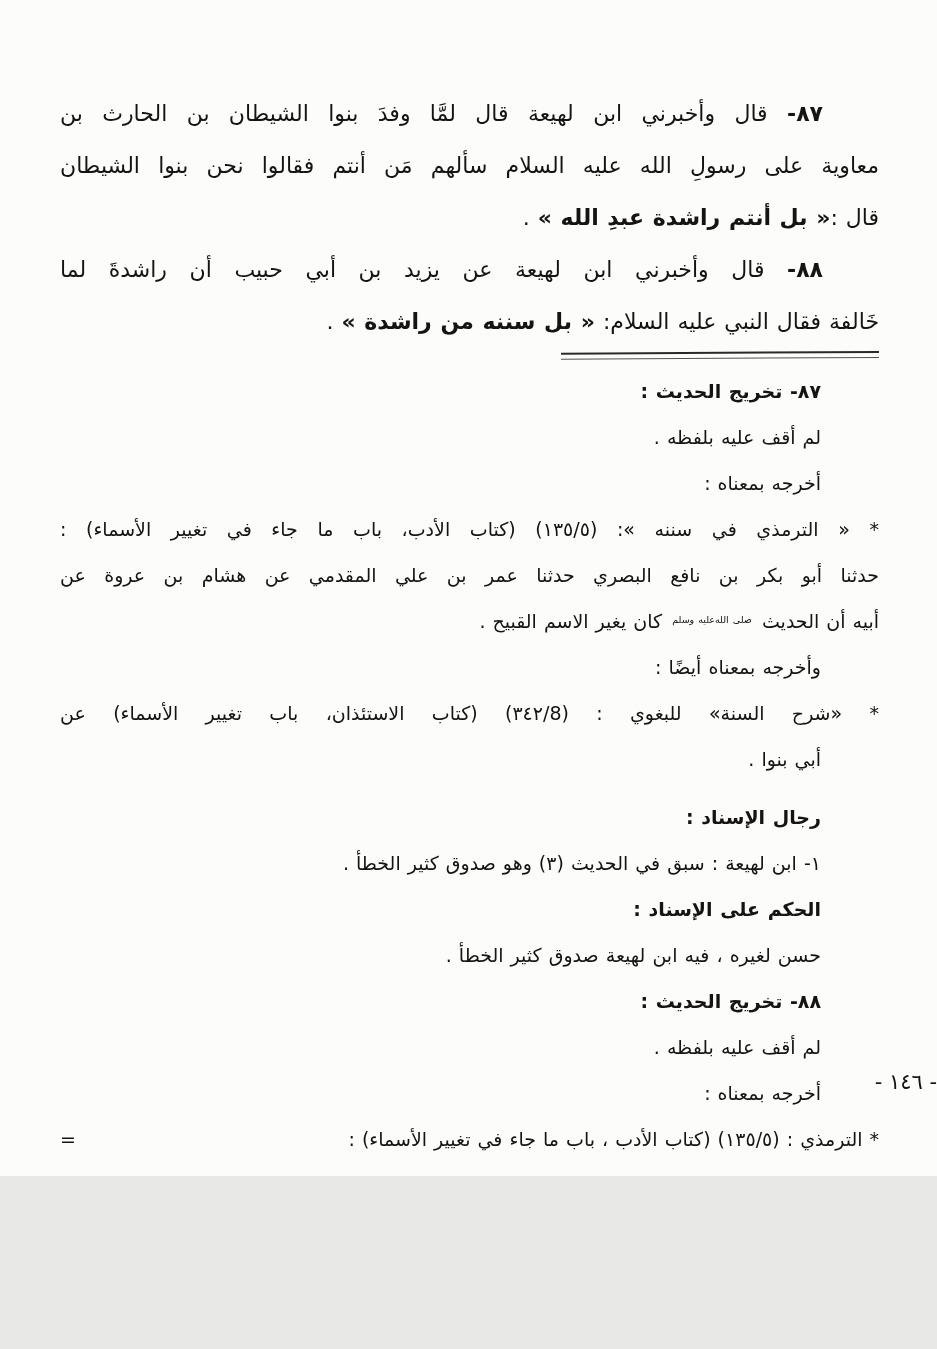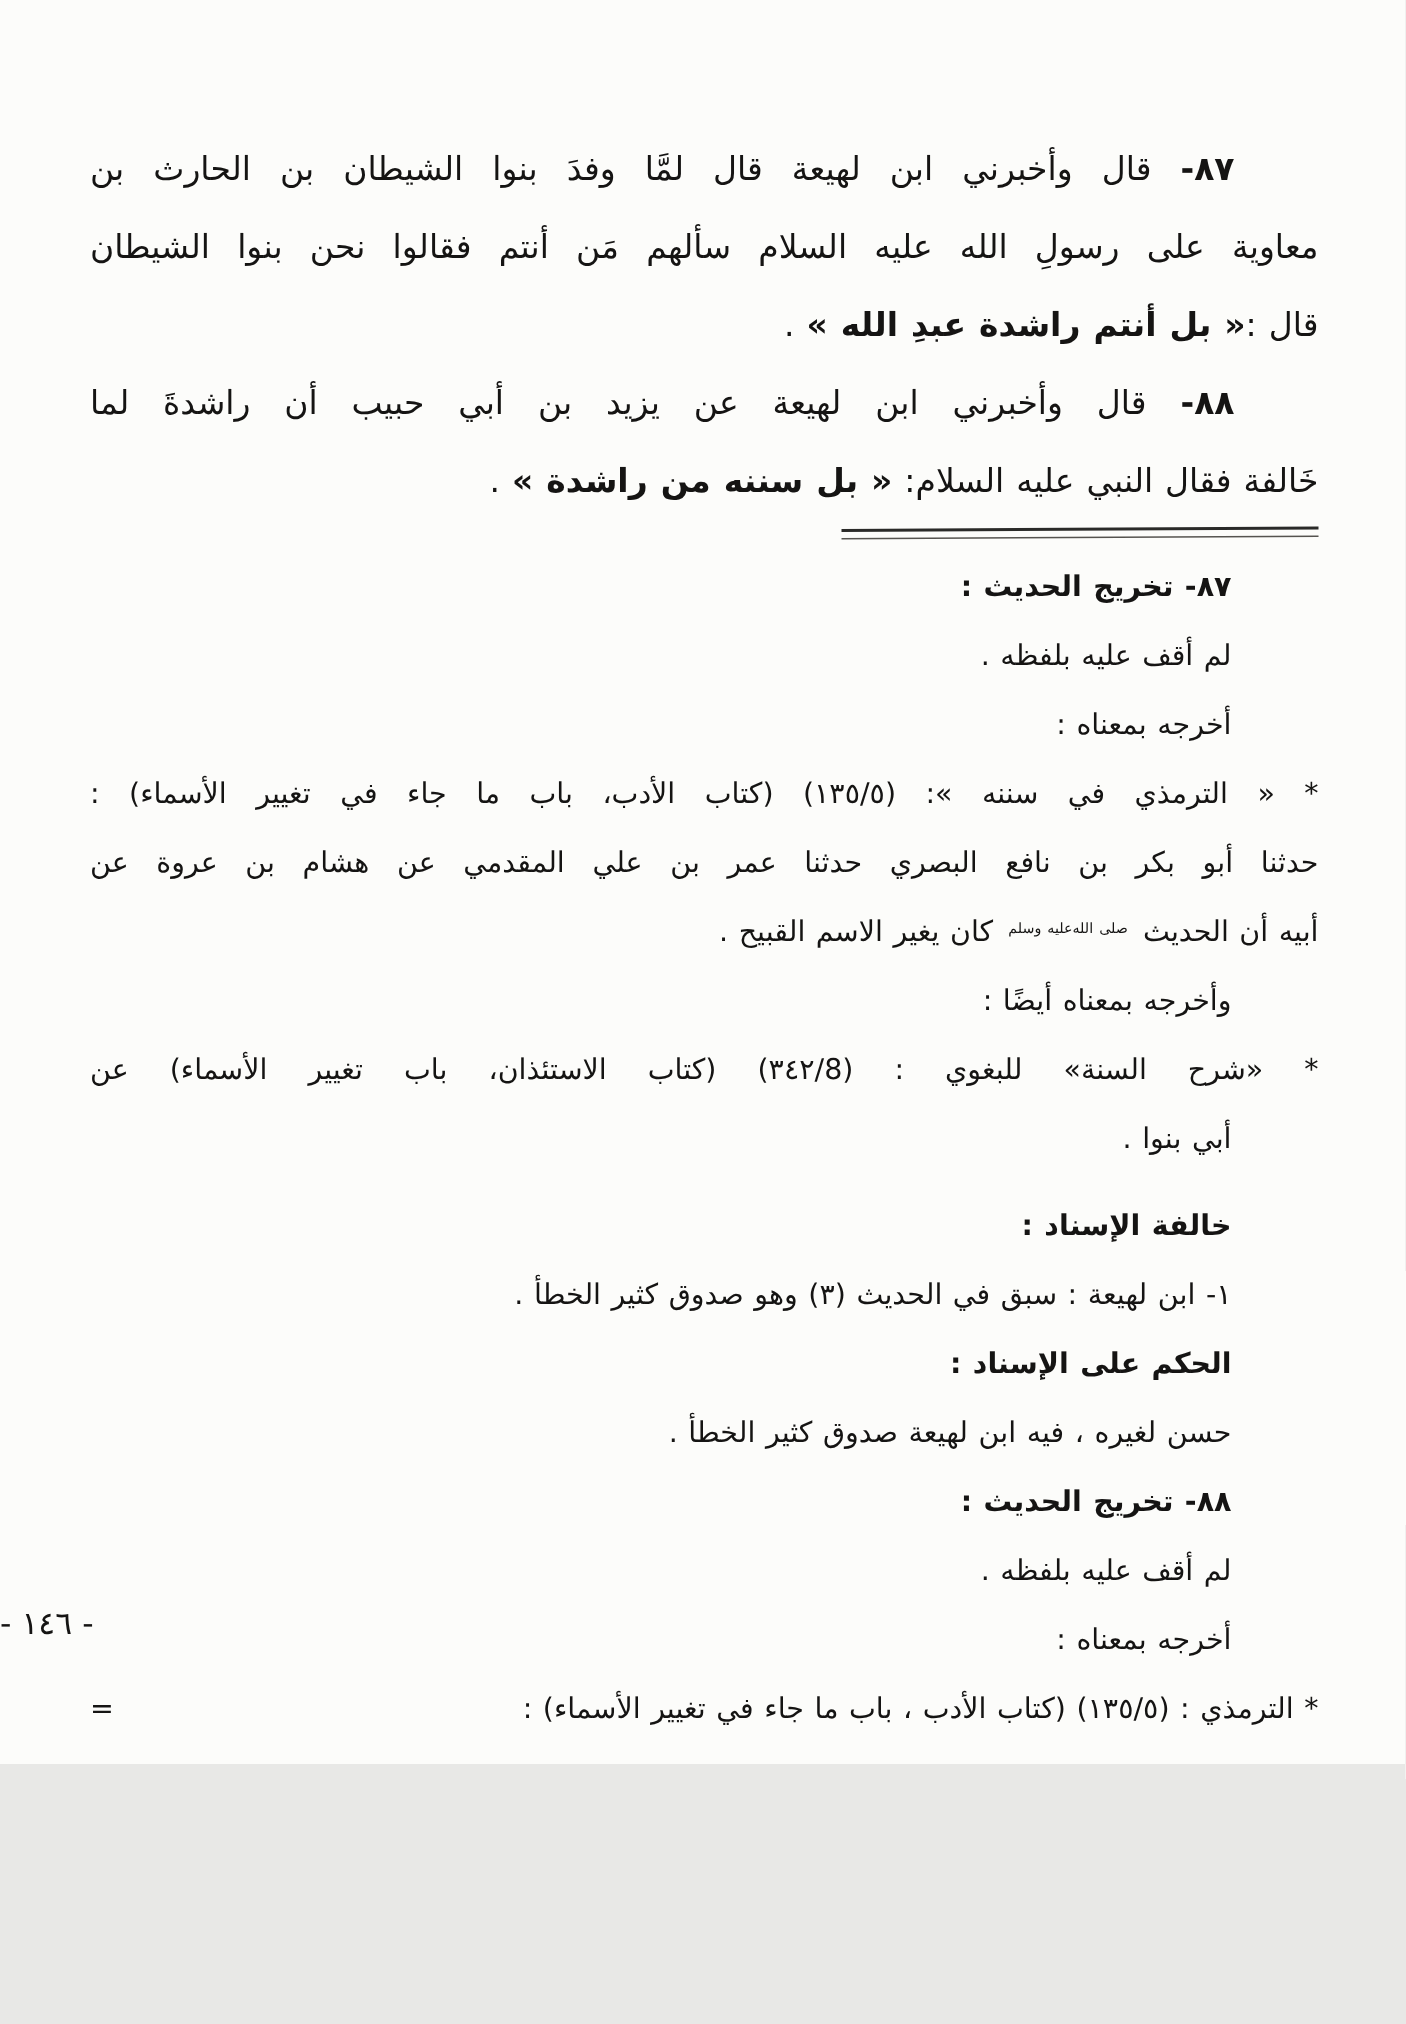--- a/index.html
+++ b/index.html
@@ -80,21 +80,21 @@
     margin: 0 3px;
     position: relative;
     top: -2px;
   }
   
   .page-number {
     position: absolute;
     bottom: 82px;
     left: 0;
     right: 0;
-    text-align: left;
+    text-align: right;
     font-size: 21px;
     letter-spacing: 2px;
     direction: rtl;
   }
 </style>
 </head>
 <body>
 
 <div class="page">
   <div class="content">
@@ -121,21 +121,21 @@
       <div class="fn-line full">حدثنا أبو بكر بن نافع البصري حدثنا عمر بن علي المقدمي عن هشام بن عروة عن</div>
       <div class="fn-line"><span>أبيه أن الحديث </span><span class="honorific">
             <span>صلى الله</span>
             <span>عليه وسلم</span>
           </span><span> كان يغير الاسم القبيح .</span></div>
 
       <div class="fn-line indent">وأخرجه بمعناه أيضًا :</div>
       <div class="fn-line full">* «شرح السنة» للبغوي : (٣٤٢/8) (كتاب الاستئذان، باب تغيير الأسماء) عن</div>
       <div class="fn-line indent">أبي بنوا .</div>
 
-      <div class="fn-line fn-heading indent space-above">خالفة الإسناد :</div>
+      <div class="fn-line fn-heading indent space-above">رجال الإسناد :</div>
       <div class="fn-line indent">١- ابن لهيعة : سبق في الحديث (٣) وهو صدوق كثير الخطأ .</div>
 
       <div class="fn-line fn-heading indent">الحكم على الإسناد :</div>
       <div class="fn-line indent">حسن لغيره ، فيه ابن لهيعة صدوق كثير الخطأ .</div>
 
       <div class="fn-line fn-heading indent">٨٨- تخريج الحديث :</div>
       <div class="fn-line indent">لم أقف عليه بلفظه .</div>
       <div class="fn-line indent">أخرجه بمعناه :</div>
       <div class="fn-line flexline">
           <span>* الترمذي : (١٣٥/٥) (كتاب الأدب ، باب ما جاء في تغيير الأسماء) : </span>

